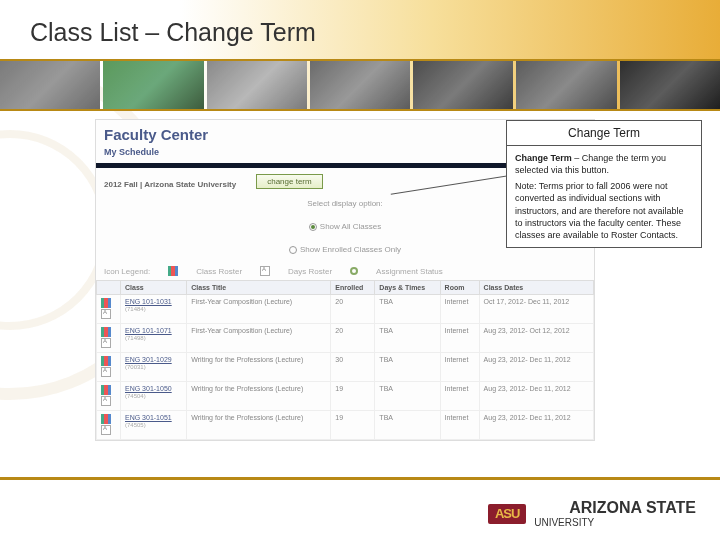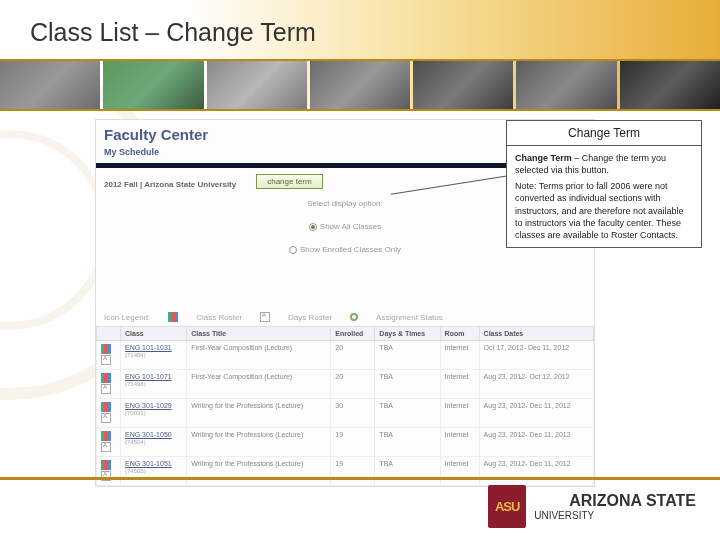--- a/index.html
+++ b/index.html
@@ -81,21 +81,21 @@
   .btn-change {
     border:1px solid #7a9a4a;
     background: linear-gradient(#f8fbee,#e6efc9);
     color:#556b2f; font-size:8px;
     padding:2px 10px; cursor:pointer;
   }
   .fc-disprow { padding:4px 8px 8px; display:flex; align-items:center; gap:14px; color:#999; font-size:8px;flex-direction:column;}
   .radio{display:inline-flex;align-items:center;gap:3px;}
   .r{width:8px;height:8px;border:1px solid #999;border-radius:50%;display:inline-block;}
   .r.on::after{content:"";display:block;width:4px;height:4px;background:#5b8a3d;border-radius:50%;margin:1px;}
-  .fc-legend{padding:4px 8px;display:flex;gap:18px;color:#aaa;font-size:8px;align-items:center;margin-top:46px;}
+  .fc-legend{padding:4px 8px;display:flex;gap:18px;color:#aaa;font-size:8px;align-items:center;}
   .ico{width:10px;height:10px;display:inline-block;}
   .ico-roster{background:linear-gradient(90deg,#4a8 33%,#e55 33% 66%,#58c 66%);}
   .ico-grade{background:#fff;border:1px solid #aaa;position:relative;}
   .ico-grade::after{content:"A";font-size:6px;color:#888;position:absolute;left:1px;top:-1px;}
   .ico-stat{width:8px;height:8px;border:2px solid #8a6;border-radius:50%;}
   .tblhdr{background:#6d7a9c;color:#fff;font-size:8px;padding:3px 8px;display:flex;justify-content:space-between;align-items:center;}
   .tblhdr-icons{display:flex;gap:4px;}
   .tblhdr-icons span{width:10px;height:8px;background:#c9d1e4;border:1px solid #fff;}
   table.sched{width:100%;border-collapse:collapse;font-size:7px;color:#888;}
   table.sched th{background:#f0f2f7;color:#555;font-weight:bold;text-align:left;padding:3px 4px;border:1px solid #ddd;}
@@ -121,21 +121,21 @@
     width:126px;
     left:390px; top:184px;
     transform:rotate(-9deg);
   }
   .footer{
     position:absolute;left:0;right:0;bottom:0;height:62px;
     z-index:2;
   }
   .footer-bar{position:absolute;left:0;right:0;bottom:60px;height:3px;background:#b88915;}
   .asu-logo{position:absolute;right:24px;bottom:12px;display:flex;align-items:center;gap:8px;}
-  .asu-mark{width:38px;height:43px;background:#8b1d2c;border-radius:2px;display:flex;align-items:center;justify-content:center;color:#e8b847;font-weight:bold;font-size:13px;letter-spacing:-1px;}
+  .asu-mark{width:38px;height:20px;background:#8b1d2c;border-radius:2px;display:flex;align-items:center;justify-content:center;color:#e8b847;font-weight:bold;font-size:13px;letter-spacing:-1px;}
   .asu-txt{font-size:10px;line-height:1.1;color:#333;}
   .asu-txt .l1{font-weight:bold;font-size:16px;margin-left:35px;}
 </style>
 </head>
 <body>
 
 <div class="grad"></div>
 <div class="bg-circle"></div>
 <div class="bg-circle2"></div>
 

